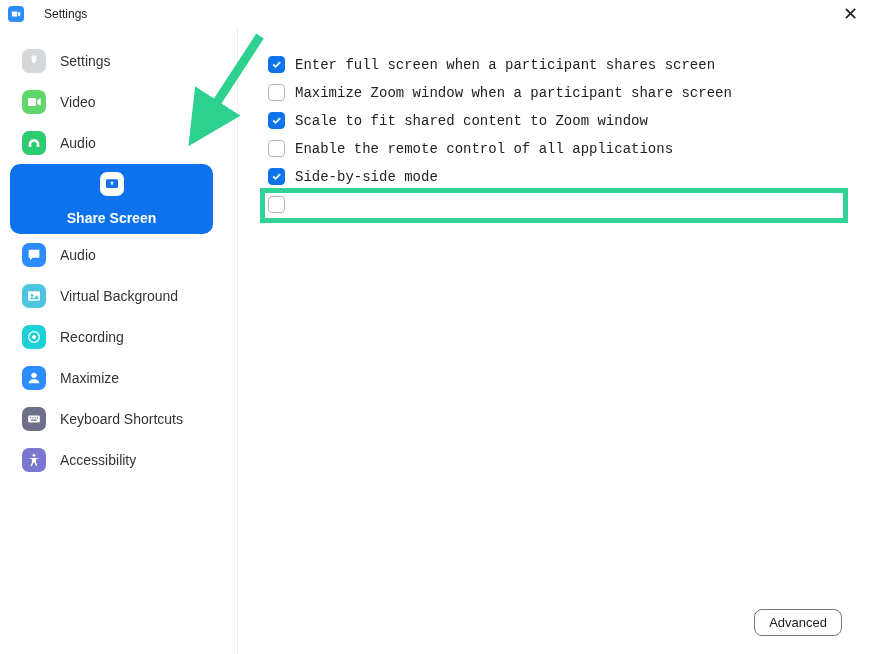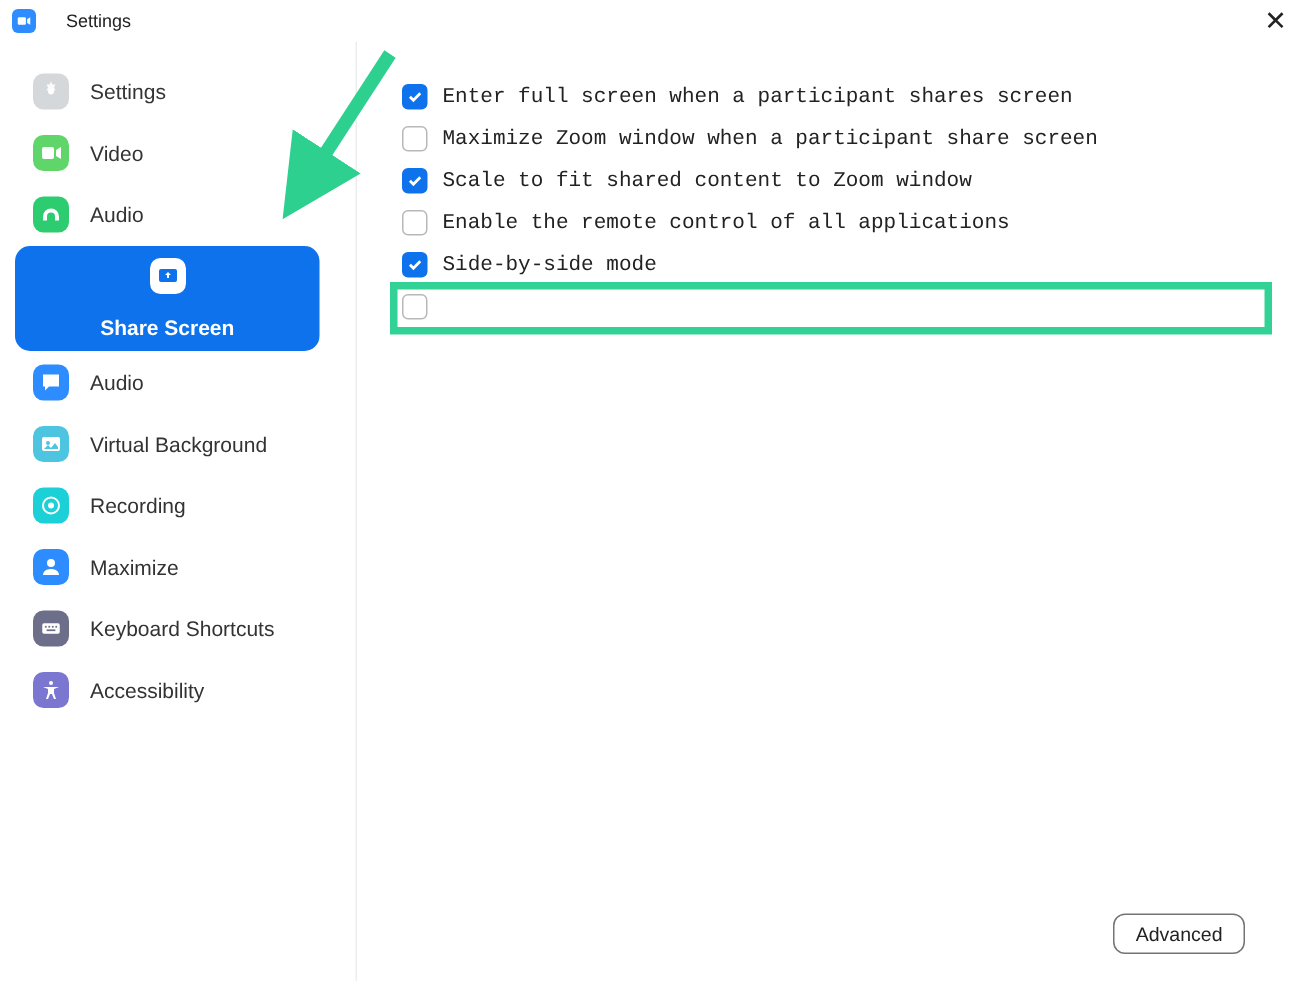--- a/index.html
+++ b/index.html
@@ -123,21 +123,21 @@
       position: absolute;
       left: -8px;
       top: -8px;
       right: -6px;
       bottom: -10px;
       border: 5px solid #32d296;
       pointer-events: none;
     }
     .advanced-btn {
       position: absolute;
-      right: 42px;
+      right: 30px;
       bottom: 18px;
       padding: 5px 14px;
       border: 1px solid #747474;
       border-radius: 8px;
       font-size: 13px;
       color: #222;
       background: #fff;
       cursor: pointer;
     }
     .annotation-arrow {

